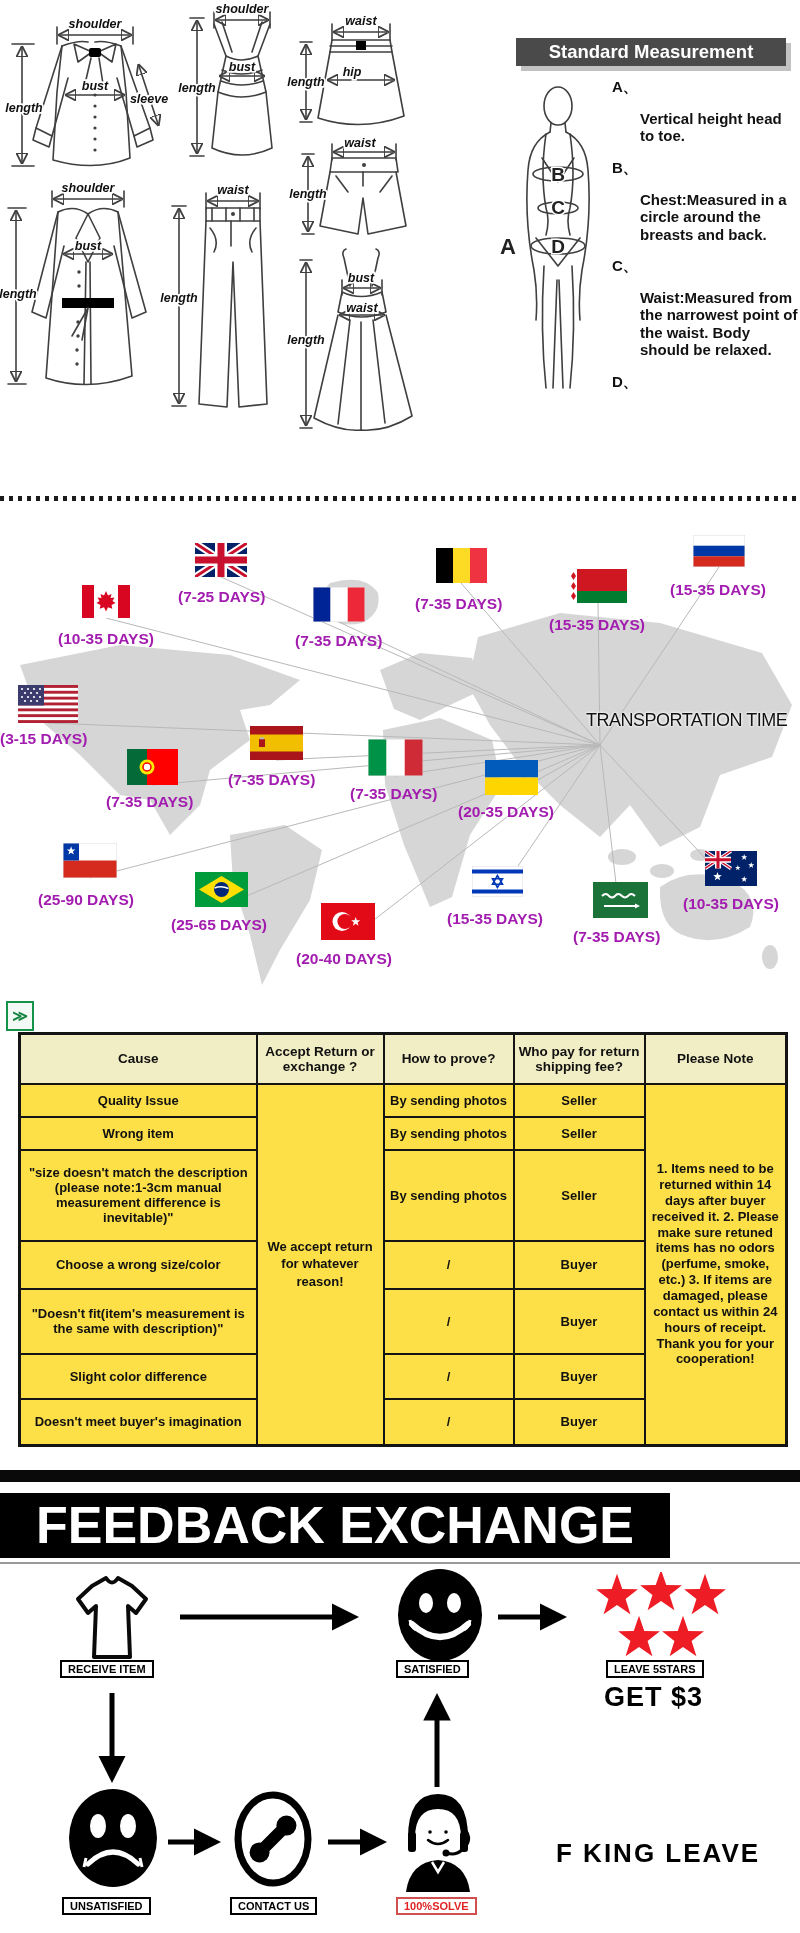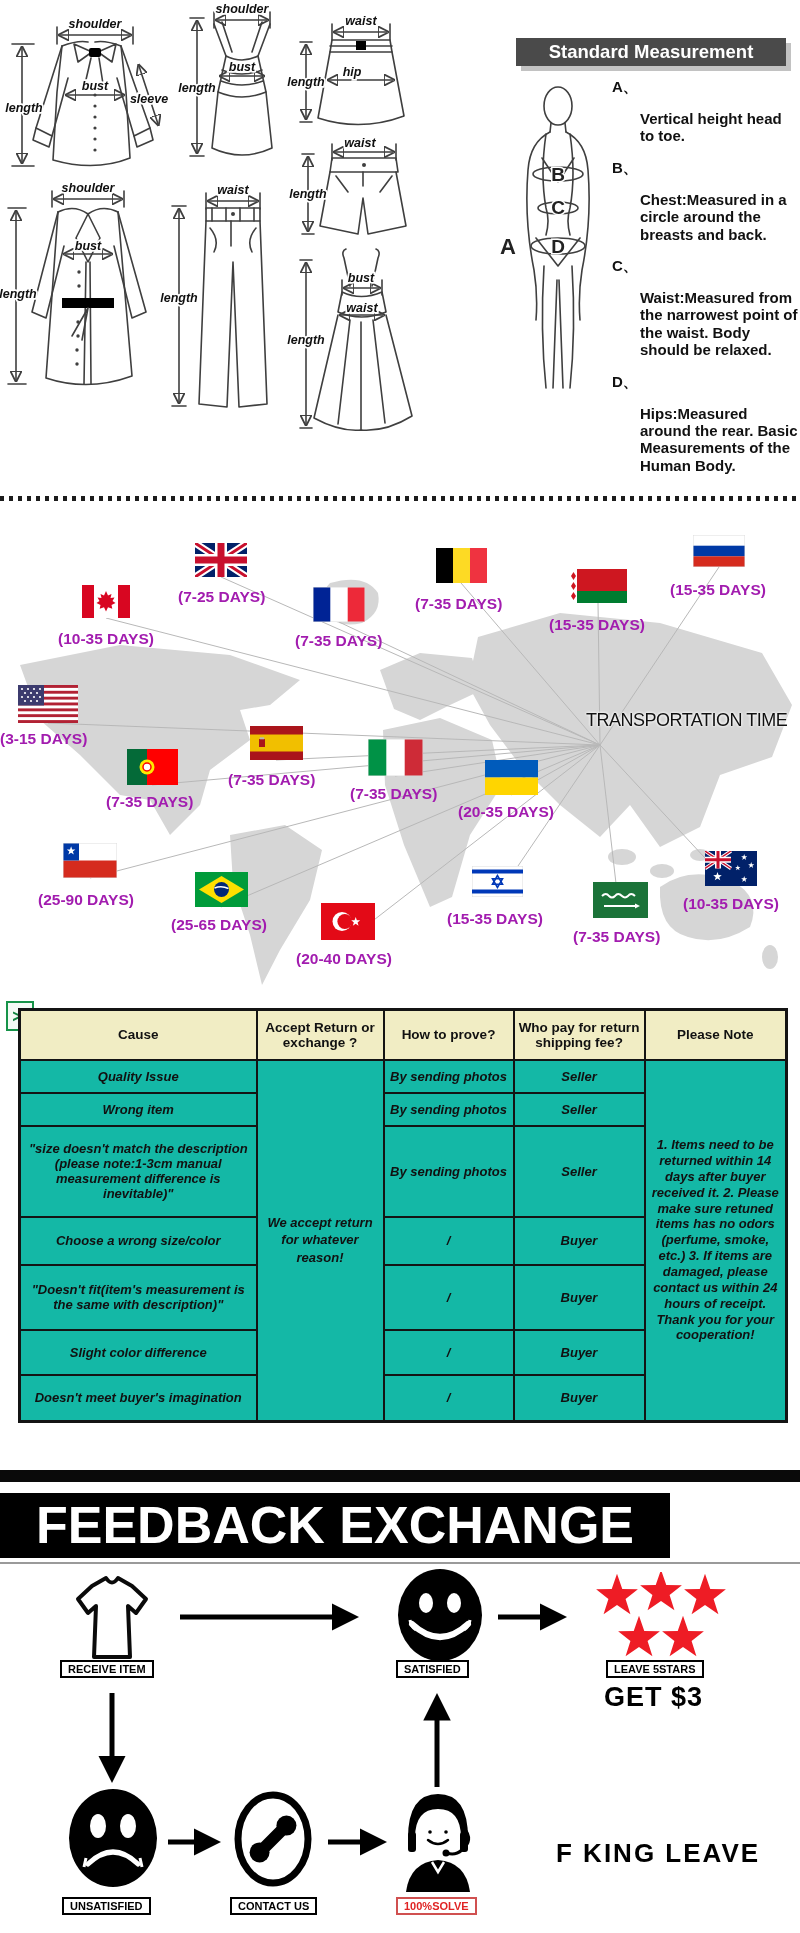--- a/index.html
+++ b/index.html
@@ -27,26 +27,26 @@
          text-shadow:0 0 3px #fff,0 0 3px #fff;}
   
   .rp-icon{position:absolute;left:6px;top:1001px;width:24px;height:26px;background:#f3faf5;
            border:2px solid #169349;color:#10843f;font-weight:bold;font-size:15px;
            text-align:center;line-height:26px;}
   .rp-ribbon{position:absolute;left:34px;top:1000px;width:206px;height:31px;
              background:linear-gradient(90deg,#0b6e35,#2f9a58 60%,#5ab378);
              clip-path:polygon(0 0,100% 0,86% 50%,100% 100%,0 100%);
              color:#fff;font-weight:bold;font-size:20px;line-height:31px;padding-left:14px;
              box-sizing:border-box;letter-spacing:.5px;text-shadow:1px 1px 1px rgba(0,0,0,.45);}
-  table.rp{position:absolute;left:18px;top:1008px;border-collapse:collapse;table-layout:fixed;
-           background:#14b8a6;border:3px solid #141414;}
+  table.rp{position:absolute;left:18px;top:1032px;border-collapse:collapse;table-layout:fixed;
+           background:#fde047;border:3px solid #141414;}
   table.rp th,table.rp td{border:2px solid #141414;text-align:center;vertical-align:middle;
            padding:2px 4px;font-weight:bold;overflow:hidden;}
   table.rp th{background:#f1edc4;font-size:13.5px;}
-  table.rp td{font-size:13px;font-style:italic;}
+  table.rp td{font-size:13px;}
   td.small{font-size:11.5px;}
   td.note{font-size:13.5px;line-height:1.22;padding:4px 4px;}
   td.accept{font-size:14px;line-height:1.35;}
   
   .blackbar{position:absolute;left:0;top:1470px;width:800px;height:12px;background:#0a0a0a;}
   .fbanner{position:absolute;left:0;top:1493px;width:670px;height:65px;background:#000;
            color:#fff;font-weight:bold;font-size:52px;text-align:center;line-height:65px;letter-spacing:0px;}
   .grayline{position:absolute;left:0;top:1562px;width:800px;height:2px;background:#9a9a9a;}
   .box-label{position:absolute;border:2px solid #000;background:#fff;font-weight:bold;
              font-size:11px;padding:1px 6px;white-space:nowrap;color:#000;}
@@ -236,21 +236,20 @@
     <div class="mitem">
       <span class="mkey">B、</span>
       <span class="mtext">Chest:Measured in a circle around the breasts and back.</span>
     </div>
     <div class="mitem">
       <span class="mkey">C、</span>
       <span class="mtext">Waist:Measured from the narrowest point of the waist. Body should be relaxed.</span>
     </div>
     <div class="mitem">
       <span class="mkey">D、</span>
-      <span class="mtext">Hips:Measured around the rear. Basic Measurements of the Human Body.</span>
     </div>
   </div>
 
   <div class="dotsep"></div>
 
   <svg class="abs" style="left:0;top:505px" width="800" height="490" viewBox="0 0 800 490">
     <g fill="#d6d6d6" stroke="none">
       <path d="M330,78 Q365,68 378,88 Q382,108 362,118 Q335,124 324,106 Q320,88 330,78 Z"></path>
       <path d="M20,160 L120,140 L230,150 L300,175 L270,200 L240,205 L250,235 L210,265 L200,300 L170,330 L150,295 L120,290 L80,250 L40,215 Z"></path>
       <path d="M230,330 L285,320 L322,345 L310,395 L280,445 L262,480 L250,430 L233,378 Z"></path>

